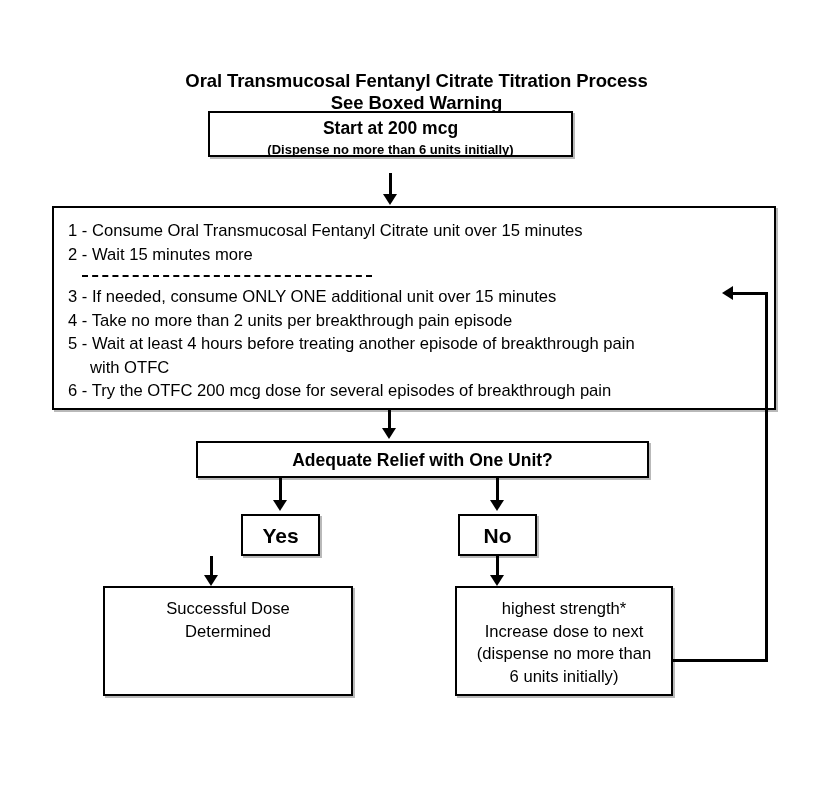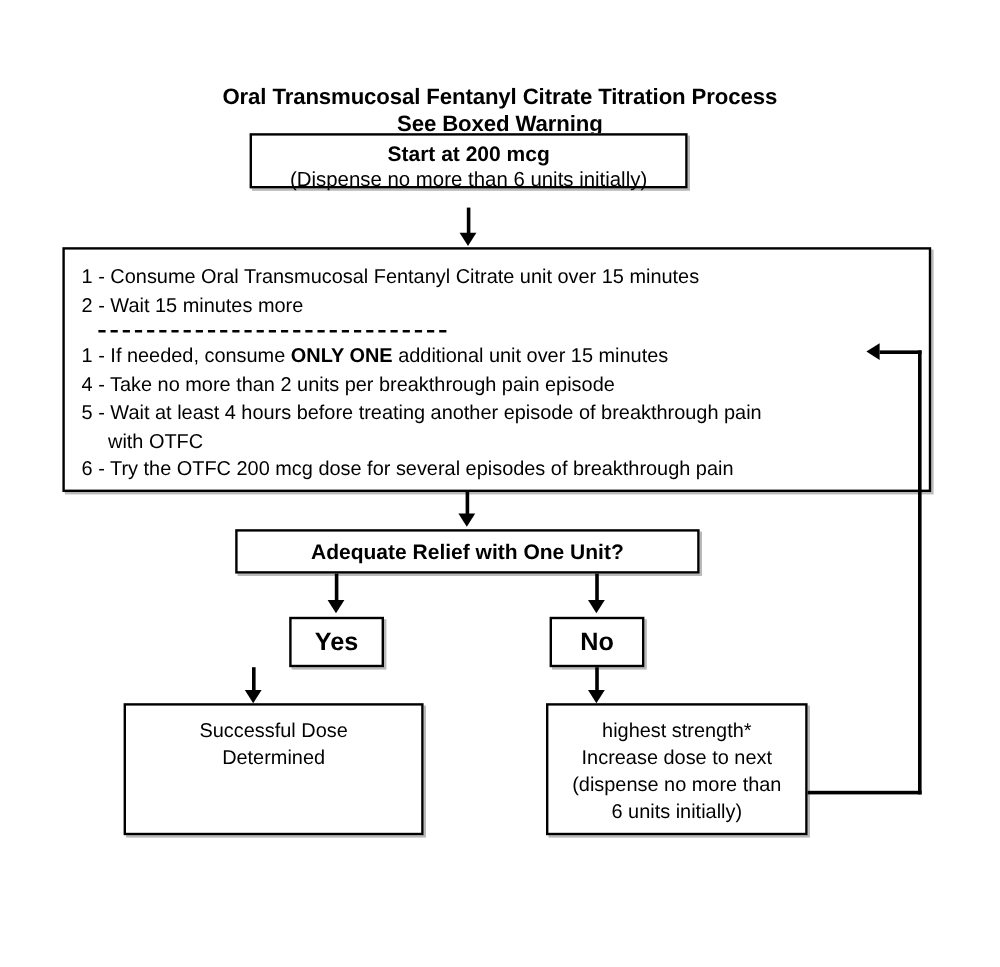--- a/index.html
+++ b/index.html
@@ -51,22 +51,23 @@
     height: 46px;
     text-align: center;
   }
   #start-box .l1 {
     font-weight: bold;
     font-size: 17.5px;
     line-height: 21px;
     margin-top: 5px;
   }
   #start-box .l2 {
-    font-size: 17px;
+    font-size: 13px;
     line-height: 21px;
+    font-weight: bold;
   }
 
   
   #steps-box {
     left: 52px;
     top: 206px;
     width: 724px;
     height: 204px;
     padding: 11px 0 0 14px;
   }
@@ -78,27 +79,27 @@
   .step .cont {
     display: block;
     padding-left: 22px;
   }
   .dash-rule {
     width: 290px;
     height: 0;
     border-top: 2px dashed #000000;
     margin: 9px 0 8px 14px;
   }
-  .b { font-weight: bold; }
+  .b { font-weight: normal; }
 
   
   #decision-box {
     left: 196px;
     top: 441px;
-    width: 387px;
+    width: 453px;
     height: 37px;
     text-align: center;
     font-weight: bold;
     font-size: 17.5px;
     line-height: 34px;
   }
 
   
   #yes-box, #no-box {
     top: 514px;
@@ -178,21 +179,21 @@
     <div class="l2">(Dispense no more than 6 units initially)</div>
   </div>
 
   <div class="vline" style="left:389px; top:173px; height:24px;"></div>
   <div class="arrow-down" style="left:383px; top:194px;"></div>
 
   <div class="box" id="steps-box">
     <div class="step">1 - Consume Oral Transmucosal Fentanyl Citrate unit over 15 minutes</div>
     <div class="step">2 - Wait 15 minutes more</div>
     <div class="dash-rule"></div>
-    <div class="step"><span>1 - If needed, consume </span><span class="b">ONLY ONE</span><span> additional unit over 15 minutes</span></div>
+    <div class="step"><span>3 - If needed, consume </span><span class="b">ONLY ONE</span><span> additional unit over 15 minutes</span></div>
     <div class="step">4 - Take no more than 2 units per breakthrough pain episode</div>
     <div class="step"><span>5 - Wait at least 4 hours before treating another episode of breakthrough pain</span><span class="cont">with OTFC</span></div>
     <div class="step">6 - Try the OTFC 200 mcg dose for several episodes of breakthrough pain</div>
   </div>
 
   <div class="vline" style="left:388px; top:410px; height:20px;"></div>
   <div class="arrow-down" style="left:382px; top:428px;"></div>
 
   <div class="box" id="decision-box">
     <span>Adequate Relief with One Unit?</span>

